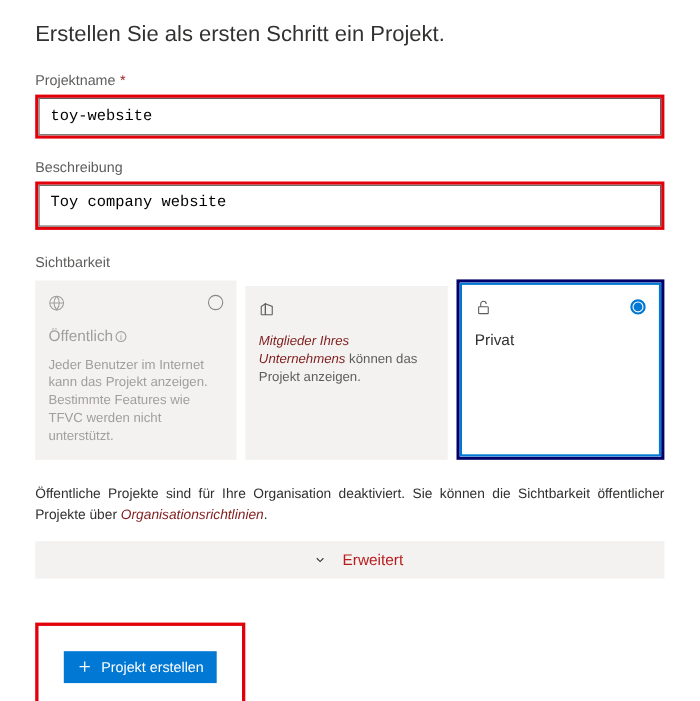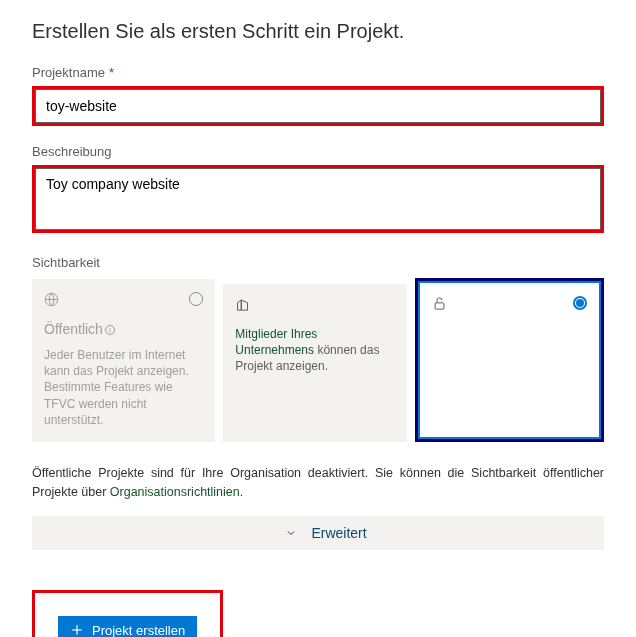--- a/index.html
+++ b/index.html
@@ -21,27 +21,27 @@
     color: #605e5c;
     margin-bottom: 6px;
   }
   .field-label .req { color: #a4262c; margin-left: 4px; }
   .hl-red { border: 3px solid #e3000b; }
   .text-input {
     width: 100%;
     padding: 8px 10px;
     border: 1px solid #605e5c;
     font-size: 14px;
-    font-family: Liberation Sans, sans-serif;
+    font-family: Liberation Mono, monospace;
     outline: none;
     display: block;
   }
   .name-wrap { margin-bottom: 18px; }
   .desc-wrap { margin-bottom: 22px; }
-  textarea.text-input { height: 62px; resize: none; line-height: 1.3; padding-top:6px;}
+  textarea.text-input { height: 38px; resize: none; line-height: 1.3; padding-top:6px;}
   .section-label {
     font-size: 13px;
     color: #605e5c;
     margin-bottom: 8px;
   }
   .vis-row { display: flex; gap: 8px; margin-bottom: 12px; align-items: flex-end; }
   .vis-card-outer { flex: 1 1 0; }
   .hl-blue-outer { border: 3px solid #02006b; padding:0; }
   .vis-card {
     background: #f3f2f1;
@@ -82,38 +82,38 @@
     line-height: 1.35;
     color: #605e5c;
   }
   .vis-card.disabled .card-title,
   .vis-card.disabled .card-desc,
   .vis-card.disabled svg { color: #a19f9d; stroke:#a19f9d;}
   .vis-card.disabled .info-dot {
     display:inline-block; width:10px; height:10px; border:1px solid #a19f9d; border-radius:50%;
     font-size:8px; line-height:9px; text-align:center; color:#a19f9d; margin-left:2px; vertical-align:middle;
   }
-  .link { color: #14532d; text-decoration: none; }
+  .link { color: #7f1d1d; text-decoration: none; font-style: italic; }
   .notice {
     font-size: 12.5px;
     color: #323130;
     text-align: justify;
     margin-bottom: 14px;
     line-height: 1.5;
     margin-top: 22px;
   }
   .expander {
     background: #f3f2f1;
     height: 34px;
     display: flex;
     align-items: center;
     justify-content: center;
     gap: 14px;
     font-size: 14px;
-    color: #0c4a6e;
+    color: #b91c1c;
     margin-bottom: 40px;
     padding-left: 16px;
   }
   .expander svg { width:12px; height:12px; }
   .create-wrap { display:inline-block; padding:23px; }
   .create-btn {
     background: #0078d4;
     color: #fff;
     border: none;
     padding: 7px 12px;
@@ -193,20 +193,21 @@
     <div class="vis-card selected">
       <div class="top-row">
         <span class="icon">
           <svg width="15" height="15" viewBox="0 0 24 24" fill="none" stroke="#605e5c" stroke-width="1.6">
             <rect x="5" y="11" width="14" height="10" rx="1"></rect>
               <path d="M8 11V7a4 4 0 0 1 8 0"></path>
           </svg>
         </span>
         <span class="radio checked"></span>
       </div>
+      <div class="card-title">Privat</div>
     </div>
   </div>
 
 </div>
 
 <div class="notice">
   <span>Öffentliche Projekte sind für Ihre Organisation deaktiviert. Sie können die Sichtbarkeit öffentlicher Projekte über </span><a href="#" class="link">Organisationsrichtlinien</a><span>.</span>
 </div>
 
 <div class="expander">

